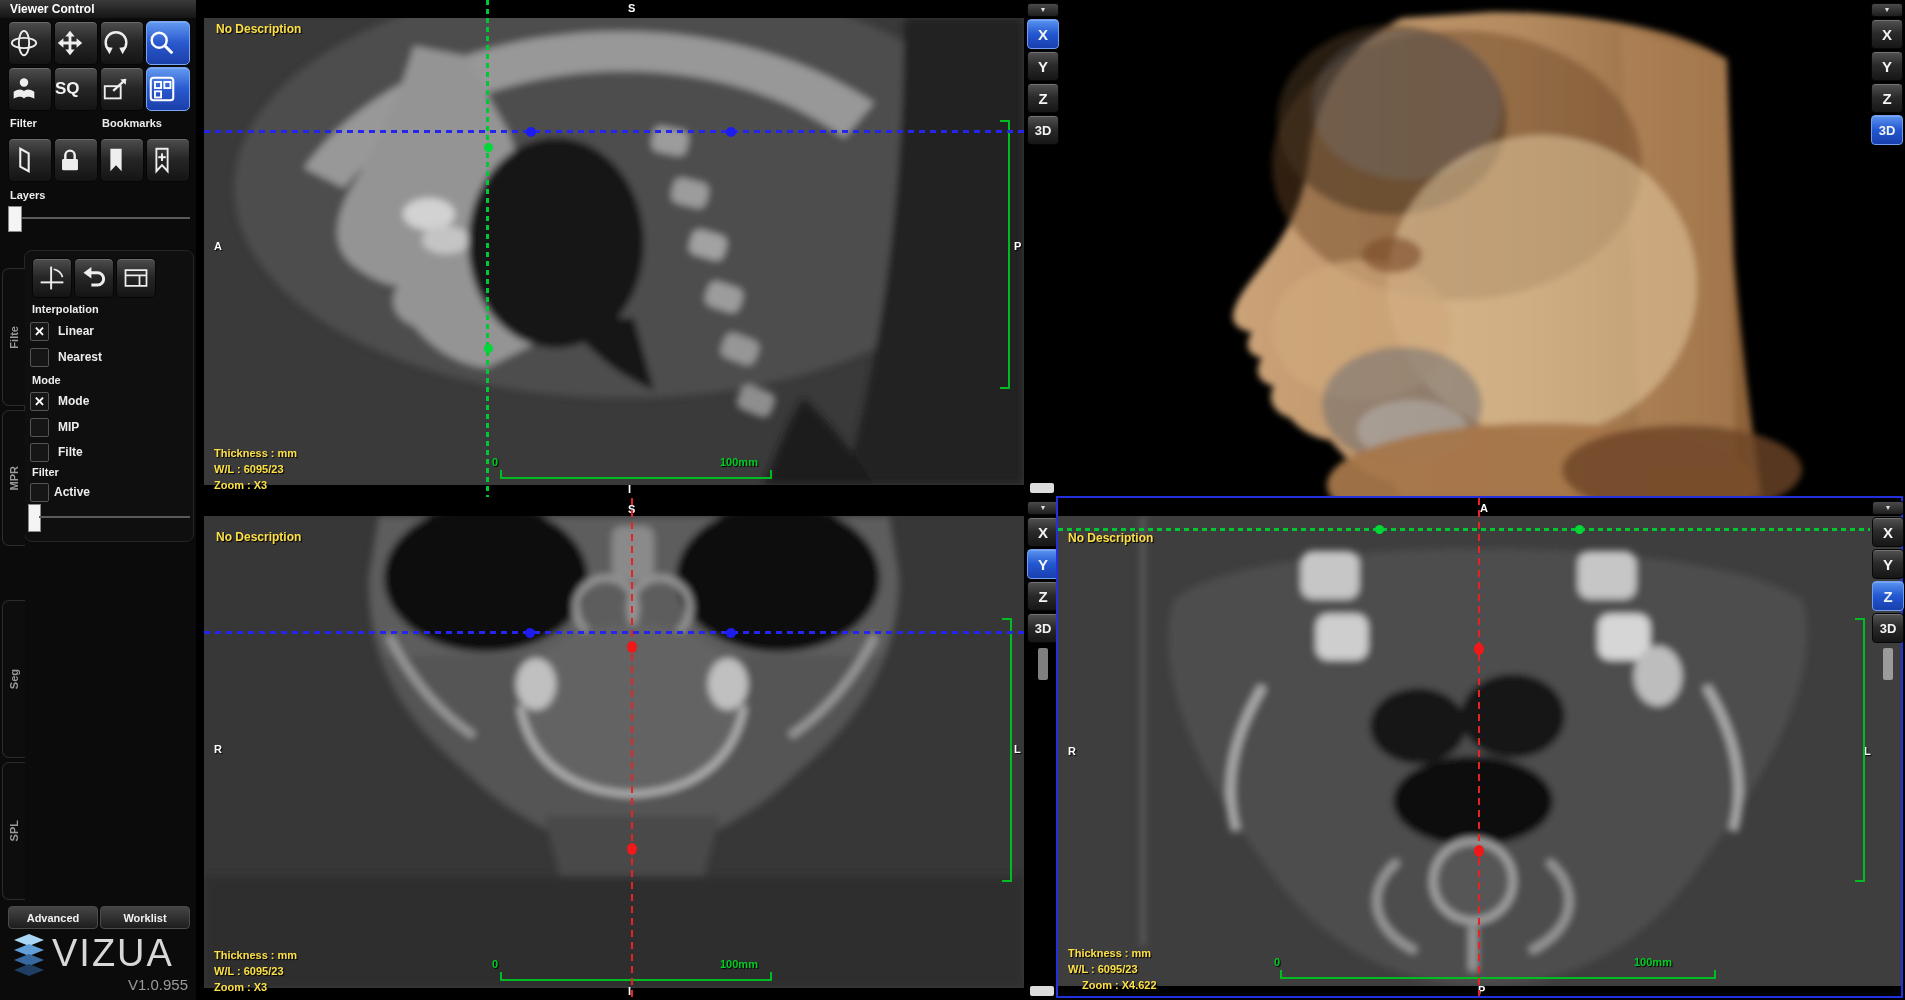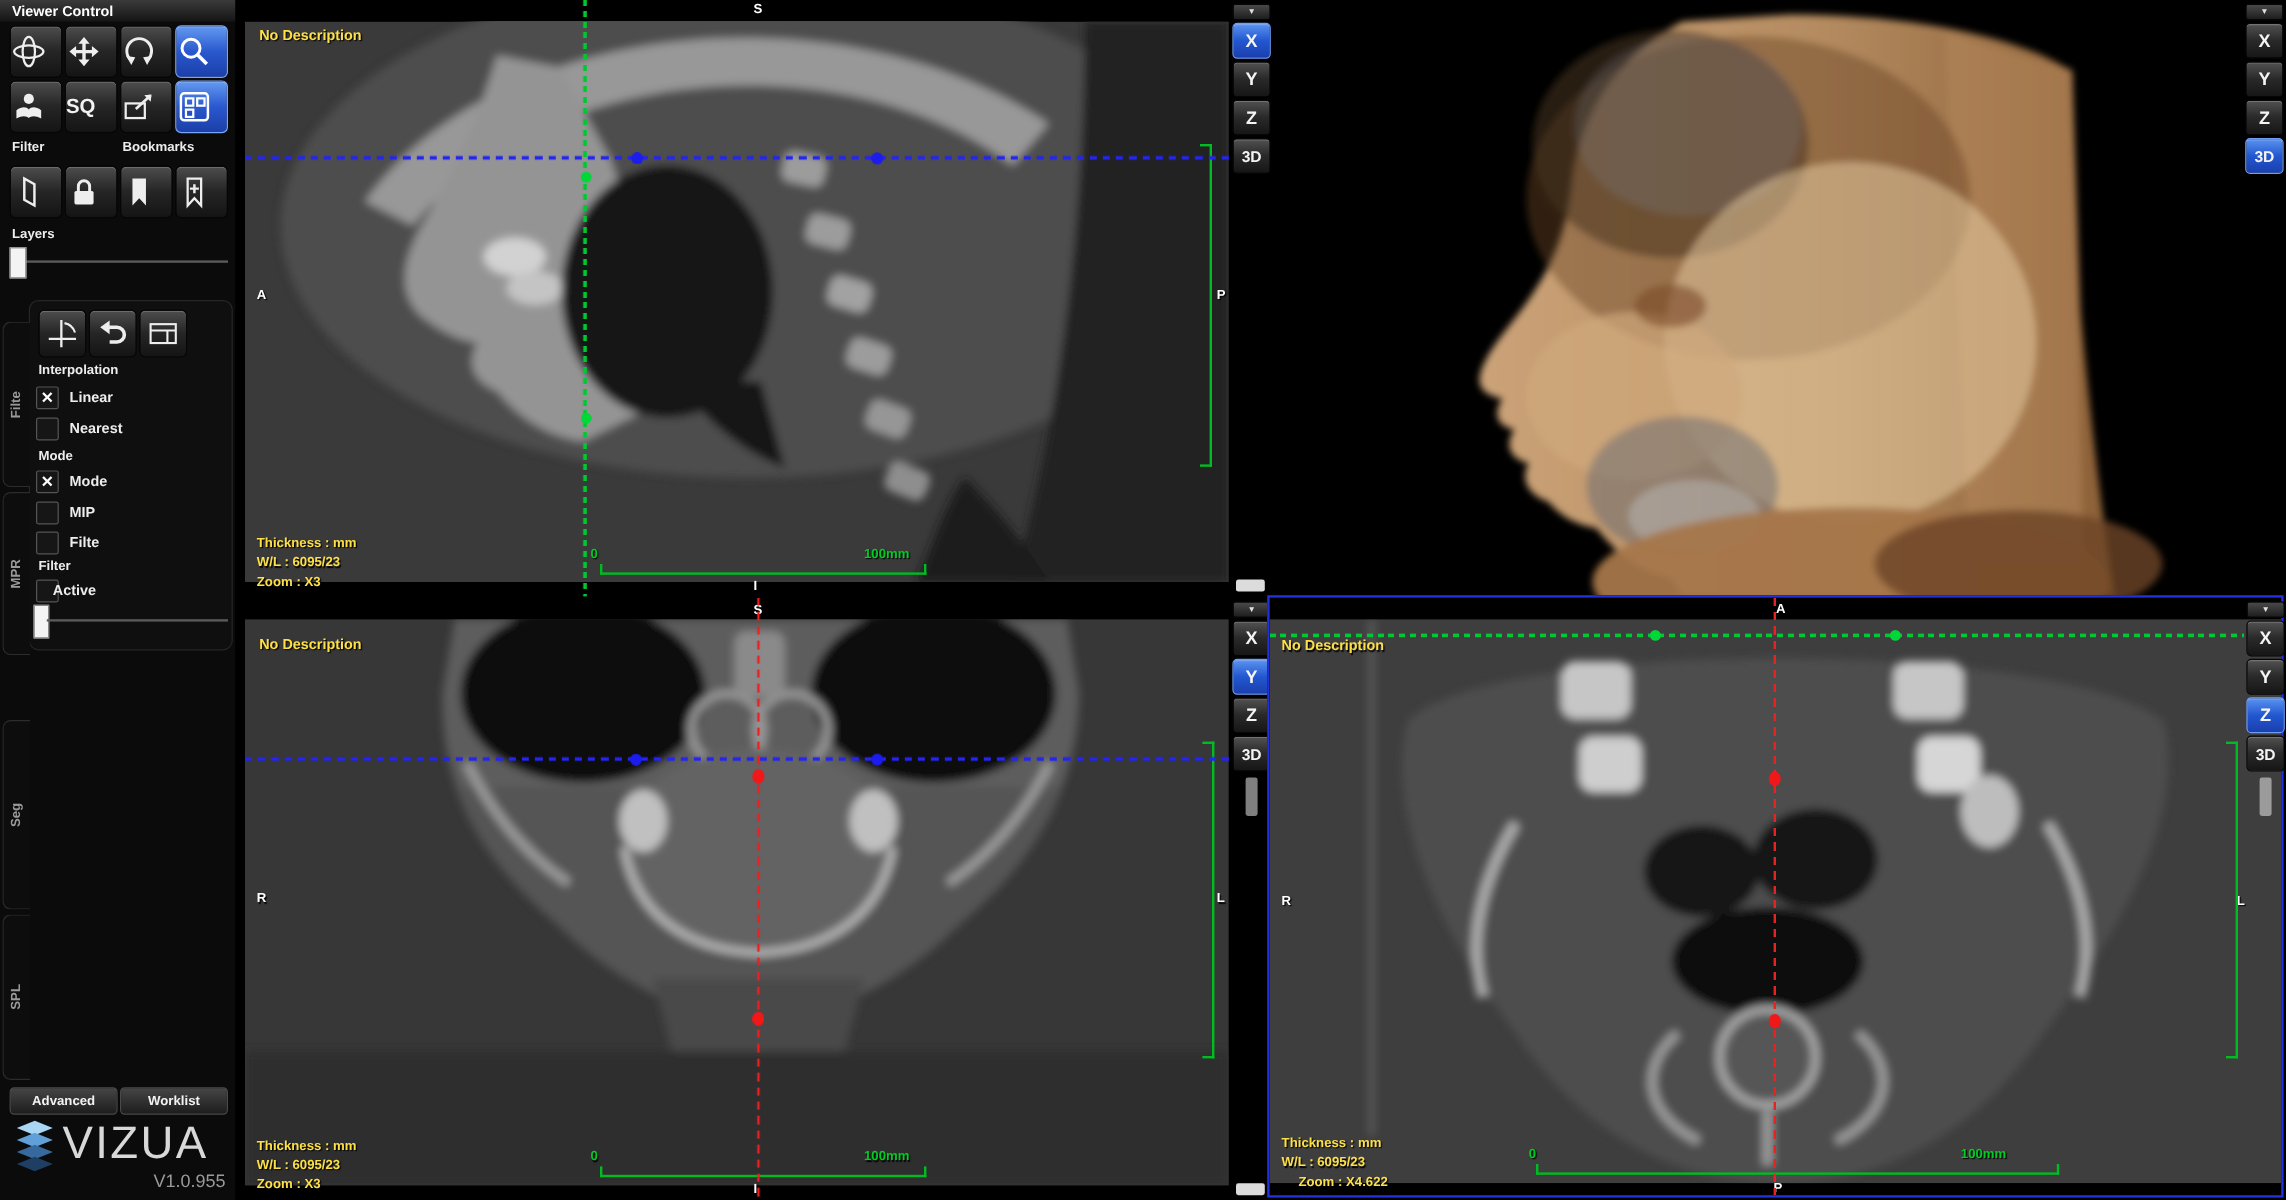--- a/index.html
+++ b/index.html
@@ -187,21 +187,21 @@
     <div class="sb-label" style="left:32px;top:374px">Mode</div>
     <div class="chk" style="left:30px;top:392px">✕</div>
     <div class="opt-label" style="left:58px;top:394px">Mode</div>
     <div class="chk" style="left:30px;top:418px"></div>
     <div class="opt-label" style="left:58px;top:420px">MIP</div>
     <div class="chk" style="left:30px;top:443px"></div>
     <div class="opt-label" style="left:58px;top:445px">Filte</div>
 
     <div class="sb-label" style="left:32px;top:466px">Filter</div>
     <div class="chk" style="left:30px;top:483px"></div>
-    <div class="opt-label" style="left:44px;top:485px">Active</div>
+    <div class="opt-label" style="left:54px;top:485px">Active</div>
 
     <div class="slider-handle" style="left:28px;top:504px;width:11px;height:26px"></div>
     <div class="slider-track" style="left:39px;top:516px;width:151px"></div>
 
     <div class="vtab" style="top:268px;height:136px">
       <span>Filte</span>
       </div>
     <div class="vtab" style="top:410px;height:134px">
       <span>MPR</span>
       </div>

